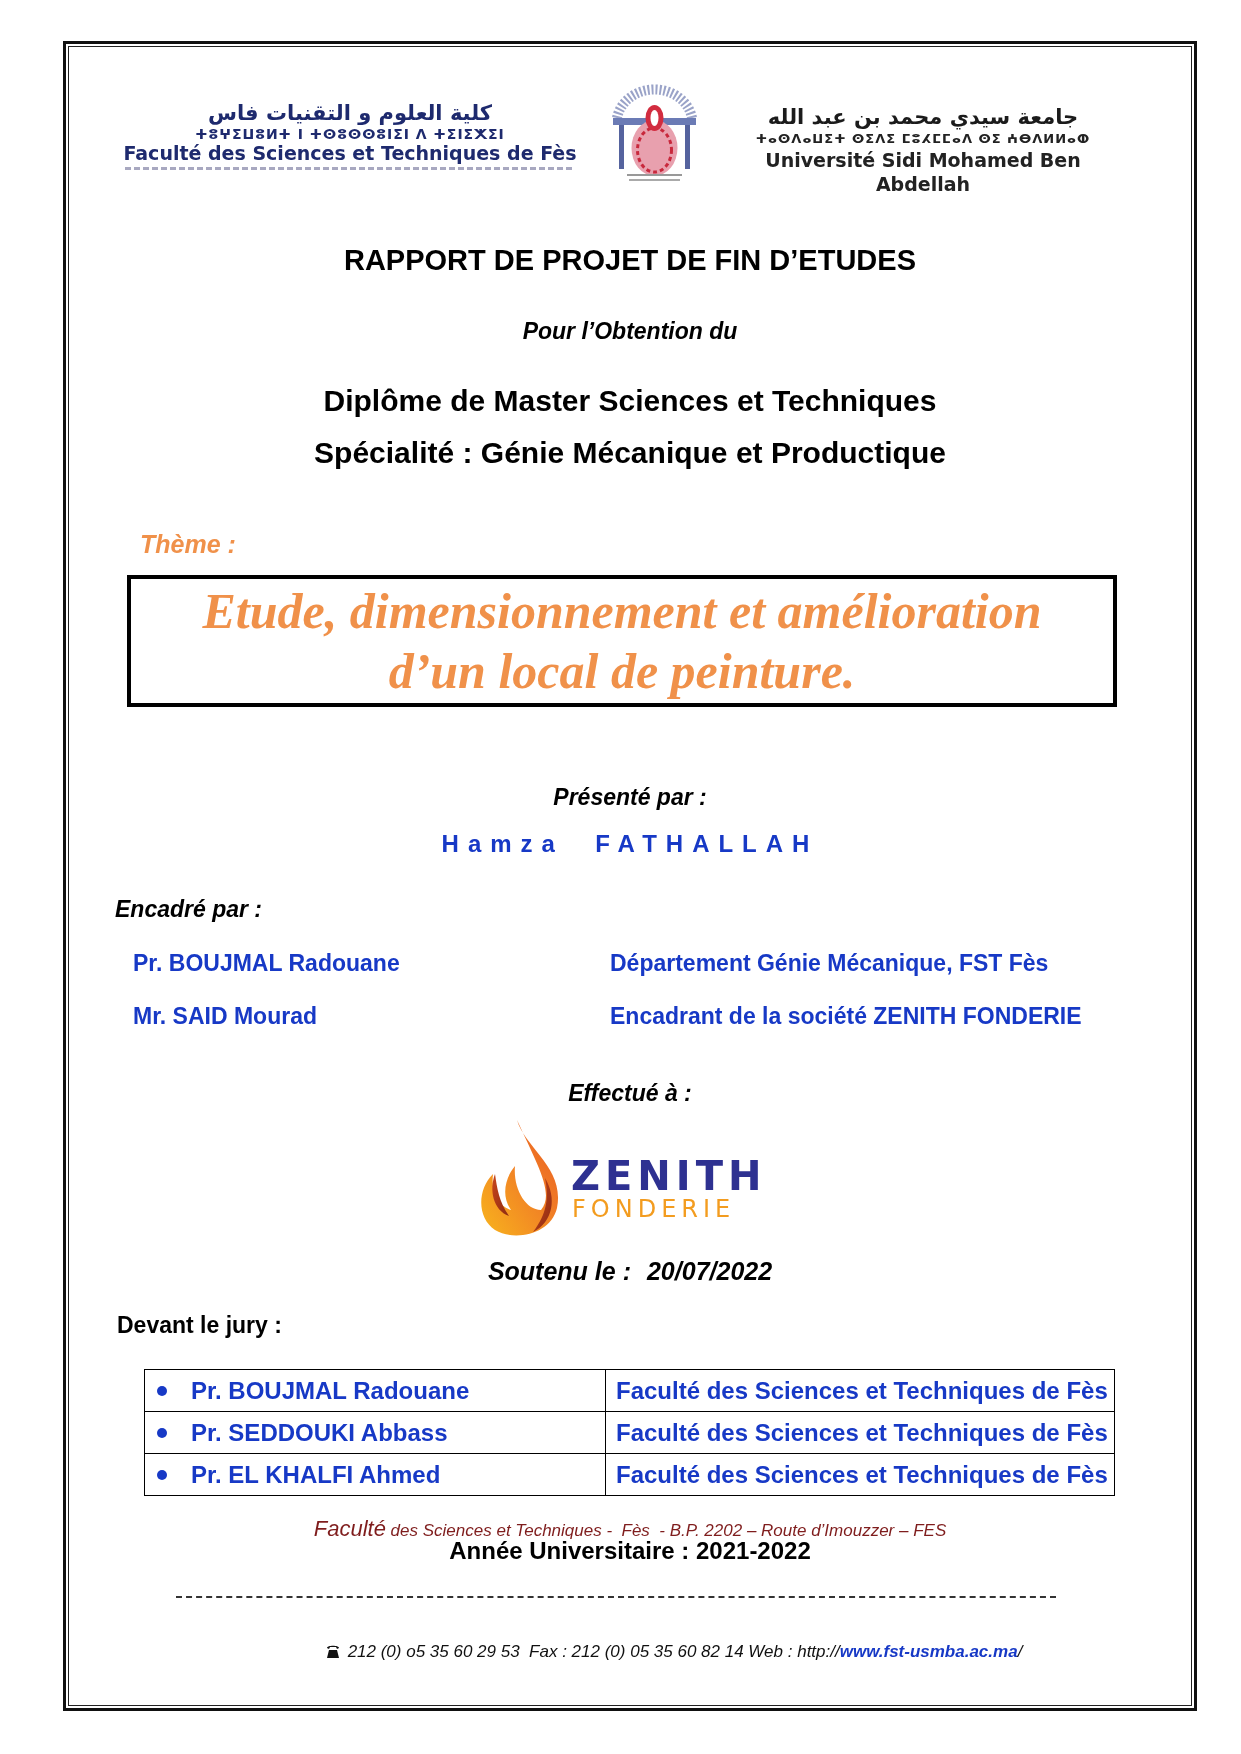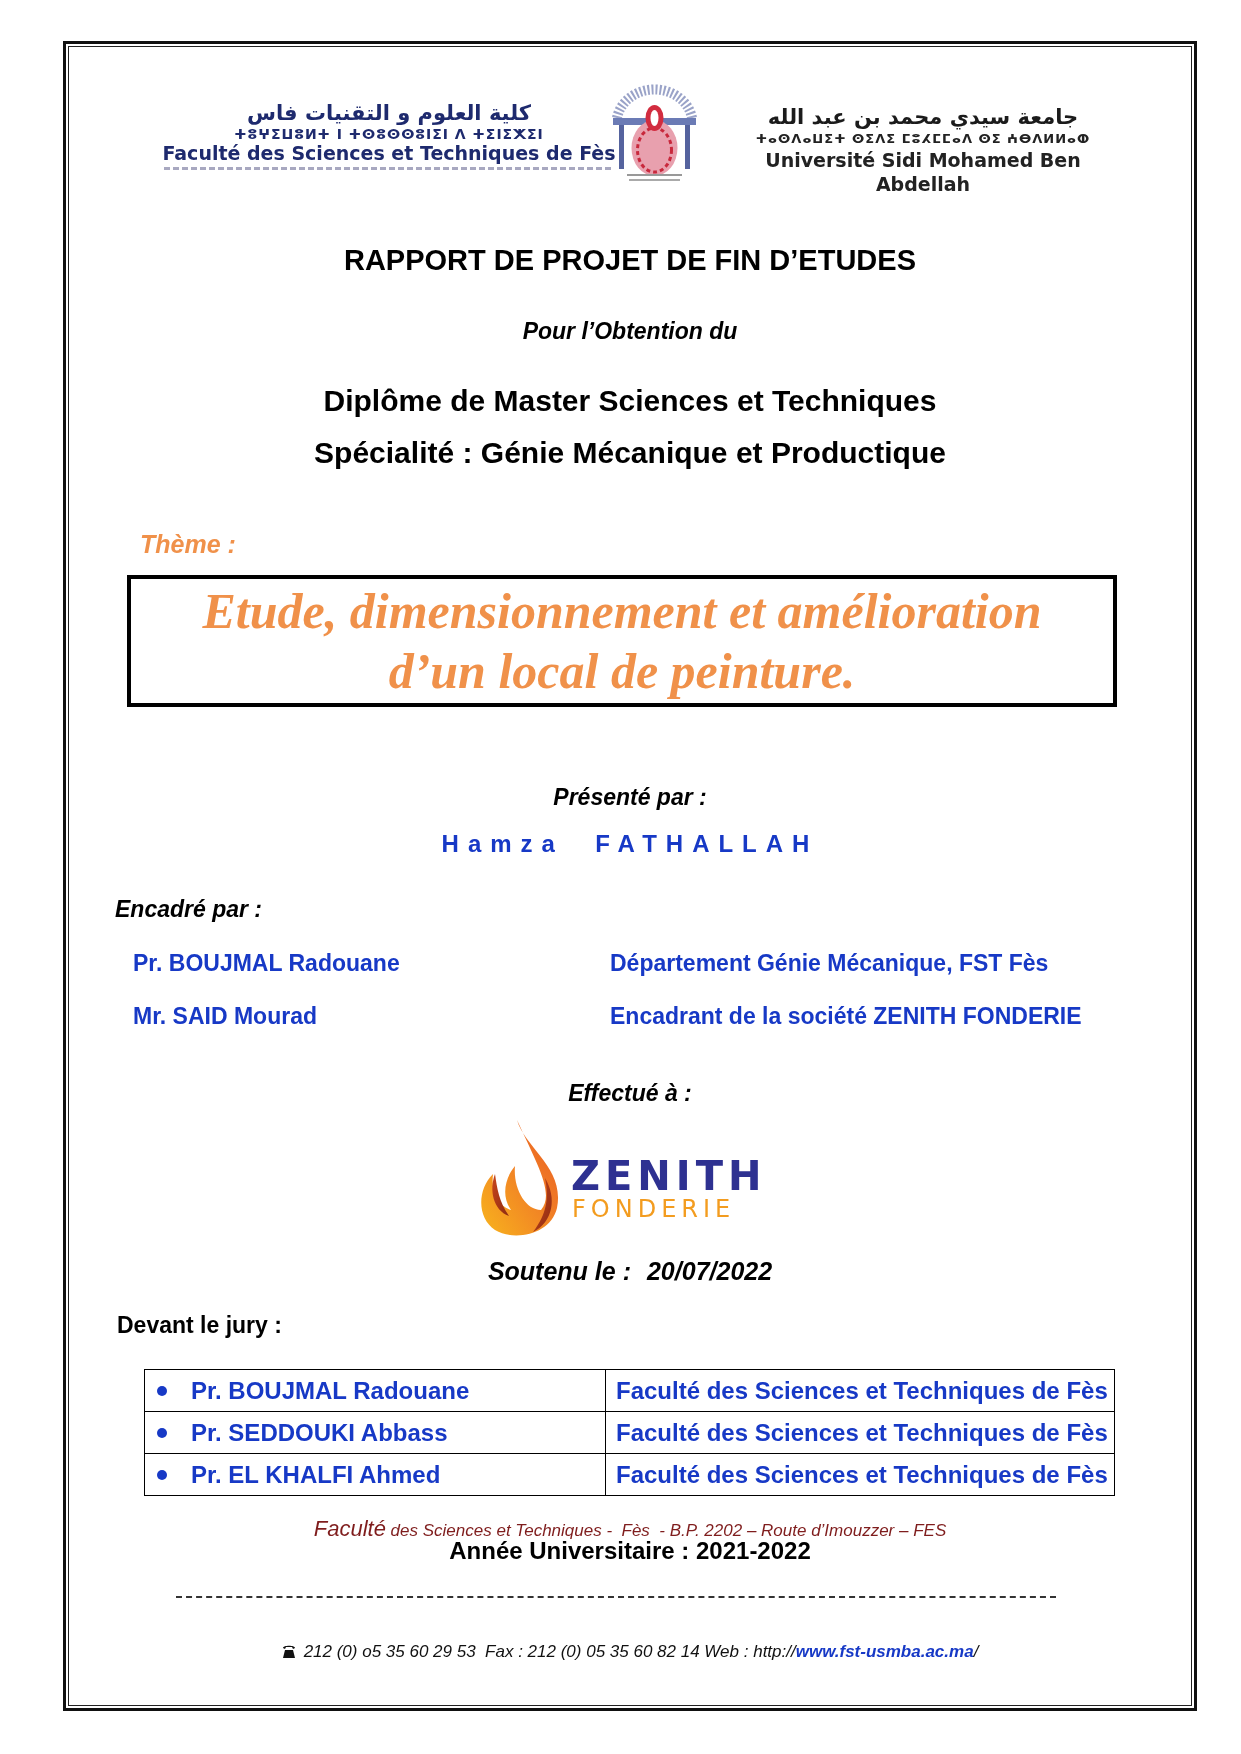--- a/index.html
+++ b/index.html
@@ -5,21 +5,21 @@
   html, body { margin: 0; padding: 0; background: #ffffff; }
   body { width: 1241px; height: 1754px; position: relative; overflow: hidden;
          font-family: "Liberation Sans", "DejaVu Sans", sans-serif; color: #000; }
 
   .frame-outer { position: absolute; left: 63px; top: 41px; width: 1134px; height: 1670px;
                  border: 3px solid #111; box-sizing: border-box; }
   .frame-inner { position: absolute; left: 68px; top: 46px; width: 1124px; height: 1660px;
                  border: 1px solid #222; box-sizing: border-box; }
 
   
-  .logo-left { position: absolute; left: 120px; top: 100px; width: 460px; text-align: center; margin-left: 39px; }
+  .logo-left { position: absolute; left: 120px; top: 100px; width: 460px; text-align: center; }
   .logo-left .ar { font-family: "DejaVu Sans", sans-serif; font-size: 21px; font-weight: bold; color: #1e2a6e; direction: rtl; line-height: 26px; }
   .logo-left .tf { font-family: "DejaVu Sans", sans-serif; font-size: 14px; font-weight: bold; color: #1e2a6e; letter-spacing: 1px; line-height: 16px; }
   .logo-left .fr { font-family: "DejaVu Sans", sans-serif; font-size: 19px; font-weight: bold; color: #1e2a6e; line-height: 22px; }
   .logo-left .rule { margin: 3px auto 0; width: 450px; height: 3px;
                      background: repeating-linear-gradient(90deg, #a8a8c0 0 6px, #fff 6px 9px); }
 
   .logo-center { position: absolute; left: 607px; top: 78px; width: 95px; height: 108px; }
 
   .logo-right { position: absolute; left: 733px; top: 104px; width: 380px; text-align: center; }
   .logo-right .ar { font-family: "DejaVu Sans", sans-serif; font-size: 21px; font-weight: bold; color: #1b1b1b; direction: rtl; line-height: 26px; }
@@ -173,16 +173,16 @@
     <td class="name"><span class="bullet"></span><span>Pr. EL KHALFI Ahmed</span></td>
     <td class="org">Faculté des Sciences et Techniques de Fès</td>
   </tr>
 </tbody>
   </table>
 
 <div class="center-line annee">Année Universitaire : 2021-2022</div>
 
 <div class="dash-line"></div>
 <div class="center-line addr" style="white-space:pre;"><span class="big">Faculté</span><span> des Sciences et Techniques -  Fès  - B.P. 2202 – Route d’Imouzzer – FES</span></div>
-<div class="center-line contact" style="white-space:pre;"><svg class="phone-icon" viewBox="0 0 14 15">
+<div class="center-line contact" style="white-space:pre;padding-left:44px;"><svg class="phone-icon" viewBox="0 0 14 15">
       <path d="M1 4 C1 1 13 1 13 4 L11 5 L10 3 L4 3 L3 5 Z" fill="#111"></path>
       <path d="M3 6 L11 6 L13 14 L1 14 Z" fill="#111"></path>
     </svg><span>212 (0) o5 35 60 29 53  Fax : 212 (0) 05 35 60 82 14 Web : http://</span><a href="#">www.fst-usmba.ac.ma</a><span>/</span></div>
 
 </body></html>

